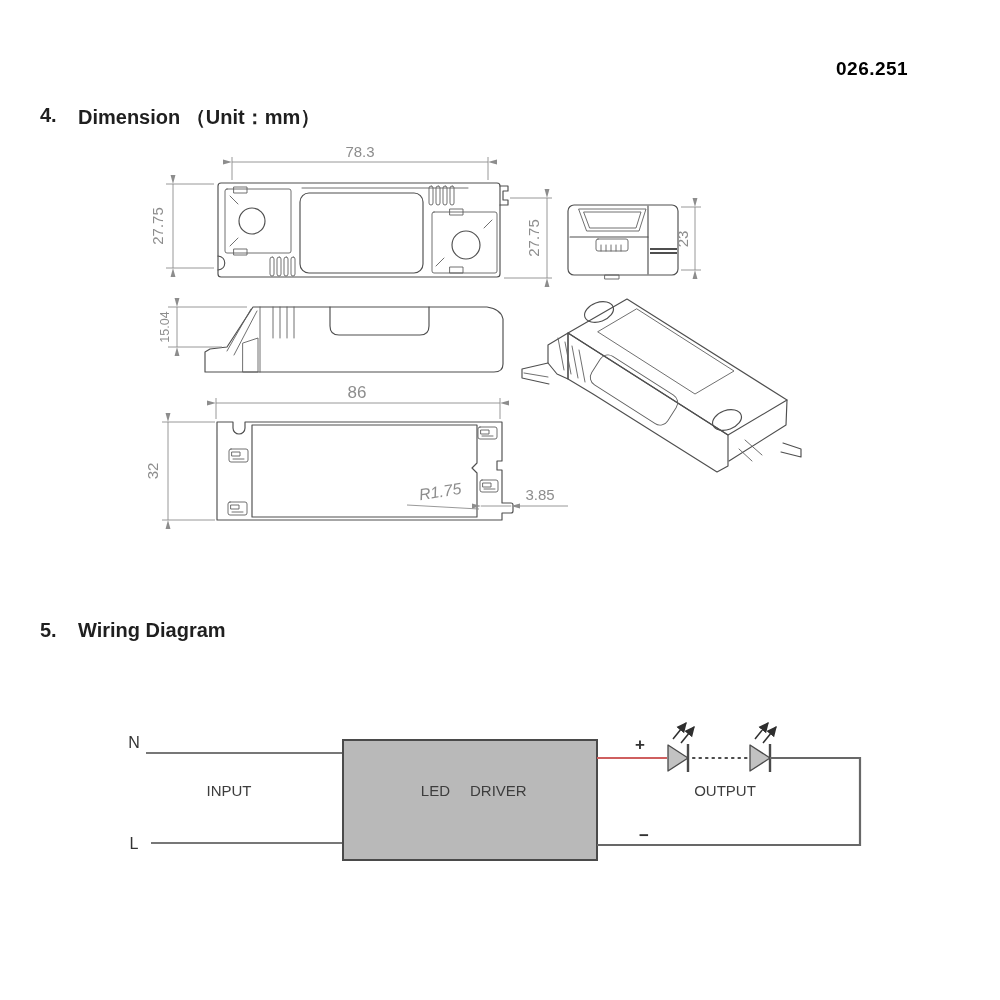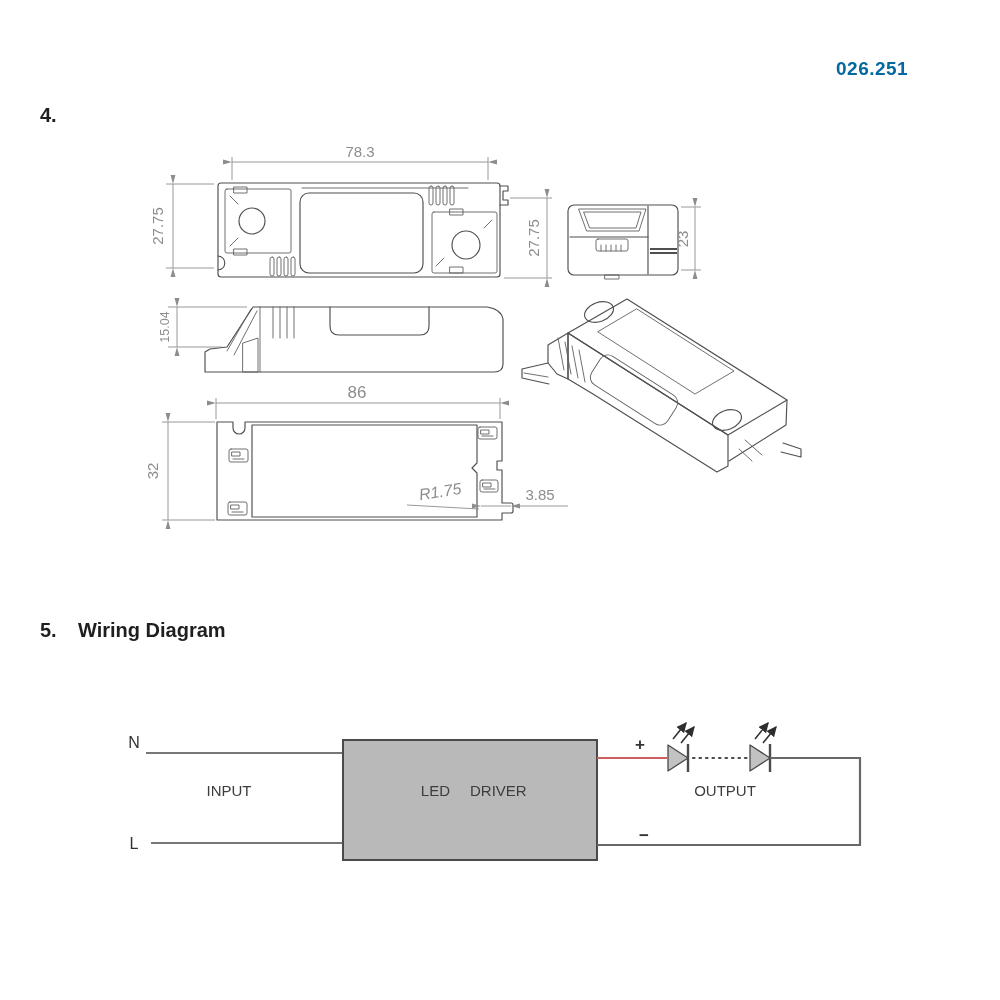--- a/index.html
+++ b/index.html
@@ -1,19 +1,19 @@
 <!DOCTYPE html>
 <html><head>
 <meta charset="utf-8">
 <style>
   html,body{margin:0;padding:0;}
   body{width:1000px;height:1000px;position:relative;background:#ffffff;
        font-family:"Liberation Sans",sans-serif;overflow:hidden;}
   .doc-number{position:absolute;top:58px;left:836px;font-size:19px;font-weight:bold;
-              color:#0369a1;letter-spacing:.5px;}
+              color:#000000;letter-spacing:.5px;}
   .heading{position:absolute;display:flex;font-size:20px;font-weight:bold;color:#1f1f1f;}
   .heading .num{width:38px;flex:0 0 38px;}
   #heading-4{top:104px;left:40px;}
   #heading-5{top:619px;left:40px;}
   svg.layer{position:absolute;top:0;left:0;}
   
   .obj{fill:none;stroke:#4f4f4f;stroke-width:1.15;stroke-linejoin:round;stroke-linecap:round;}
   .obj2{fill:none;stroke:#606060;stroke-width:.9;stroke-linejoin:round;stroke-linecap:round;}
   .objthick{fill:none;stroke:#4f4f4f;stroke-width:2;}
   
@@ -35,20 +35,21 @@
   .wt-nl{fill:#333333;font-size:16px;}
   .wt-sign{fill:#333333;font-size:17px;font-weight:bold;}
 </style>
 </head>
 <body>
 
 <div class="doc-number">026.251</div>
 
 <div class="heading" id="heading-4">
   <span class="num">4.</span>
+  <span>Dimension （Unit：mm）</span>
 </div>
 
 <div class="heading" id="heading-5">
   <span class="num">5.</span>
   <span>Wiring Diagram</span>
 </div>
 
 <svg class="layer" width="1000" height="1000" viewBox="0 0 1000 1000">
   <defs>
     <marker id="da" viewBox="0 0 10 6" refX="0.5" refY="3" markerWidth="11" markerHeight="7" orient="auto-start-reverse">

